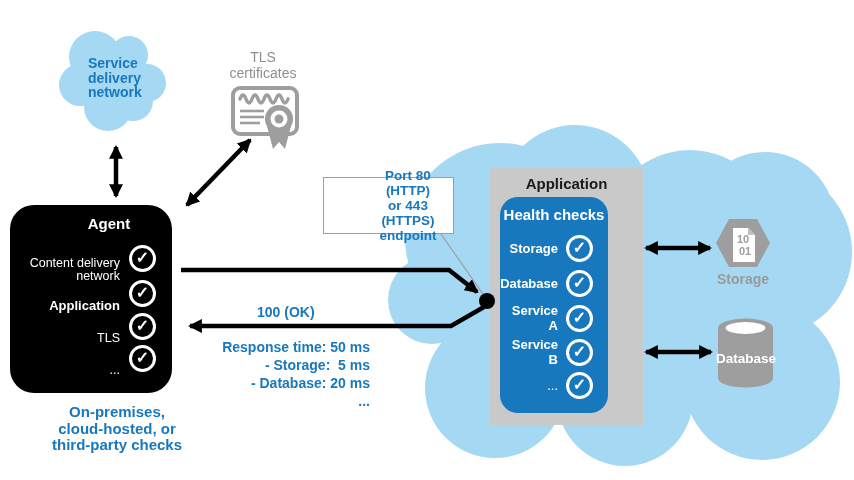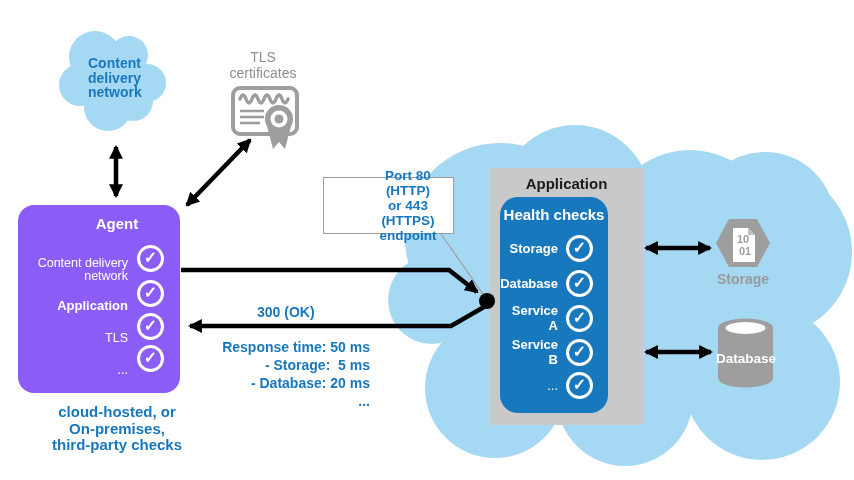--- a/index.html
+++ b/index.html
@@ -9,21 +9,21 @@
   }
   svg.layer { position:absolute; left:0; top:0; width:854px; height:480px; }
   svg.fg { pointer-events:none; }
   .abs { position:absolute; }
 
   
   .cdn-text { left:88px; top:56px; color:#1878BE; font-weight:bold; font-size:14px; line-height:14.5px; }
   .tls-text { left:203px; top:49px; width:120px; text-align:center; color:#8F8F8F; font-size:14px; line-height:16px; }
 
   
-  .agent-box { left:18px; top:205px; width:162px; height:188px; background:#8b5cf6; border-radius:16px; }
+  .agent-box { left:10px; top:205px; width:162px; height:188px; background:#000000; border-radius:24px; }
   .agent-title { position:absolute; left:36px; top:10px; width:126px; text-align:center;
                  color:#fff; font-weight:bold; font-size:15px; }
   .arow { position:absolute; left:0; right:0; height:30px; padding-right:16px;
           display:flex; align-items:center; justify-content:flex-end; gap:9px; box-sizing:border-box; }
   .alabel { color:#fff; font-size:12.5px; line-height:13px; text-align:right; white-space:pre;margin-top:24px; }
   .alabel.bold { font-weight:bold; font-size:13px; }
 
   .chk { width:27px; height:27px; border:3px solid #fff; border-radius:50%; box-sizing:border-box;
          display:flex; align-items:center; justify-content:center; flex:0 0 auto; }
   .chk i { font-style:normal; color:#fff; font-weight:bold; font-size:16px; line-height:1; margin-top:-1px; }
@@ -118,21 +118,21 @@
     </g>
 
     <g>
       <path d="M718 328 v50 a27.5 9.5 0 0 0 55 0 v-50 z" fill="#9E9E9E"></path>
       <ellipse cx="745.5" cy="328" rx="27.5" ry="9.5" fill="#9E9E9E"></ellipse>
       <ellipse cx="745.5" cy="328" rx="20" ry="6" fill="#fff"></ellipse>
     </g>
   </svg>
 
   <div class="abs cdn-text">
-    <div>Content</div>
+    <div>Service</div>
     <div>delivery</div>
     <div>network</div>
   </div>
 
   <div class="abs tls-text">
     <div>TLS</div>
     <div>certificates</div>
   </div>
 
   <div class="abs agent-box">
@@ -157,32 +157,32 @@
     </div>
     <div class="arow" style="top:138px">
       <div class="alabel">...</div>
       <span class="chk">
           <i>✓</i>
         </span>
     </div>
   </div>
 
   <div class="abs caption">
+    <div>On-premises,</div>
     <div>cloud-hosted, or</div>
-    <div>On-premises,</div>
     <div>third-party checks</div>
   </div>
 
   <div class="abs callout">
     <div>Port 80 (HTTP)</div>
     <div>or 443 (HTTPS)</div>
     <div>endpoint</div>
   </div>
 
-  <div class="abs code-label">300 (OK)</div>
+  <div class="abs code-label">100 (OK)</div>
 
   <div class="abs resp-block">
     <div>Response time: 50 ms</div>
     <div>- Storage:  5 ms</div>
     <div>- Database: 20 ms</div>
     <div>...</div>
   </div>
 
   <div class="abs app-box">
     <div class="app-title">Application</div>

